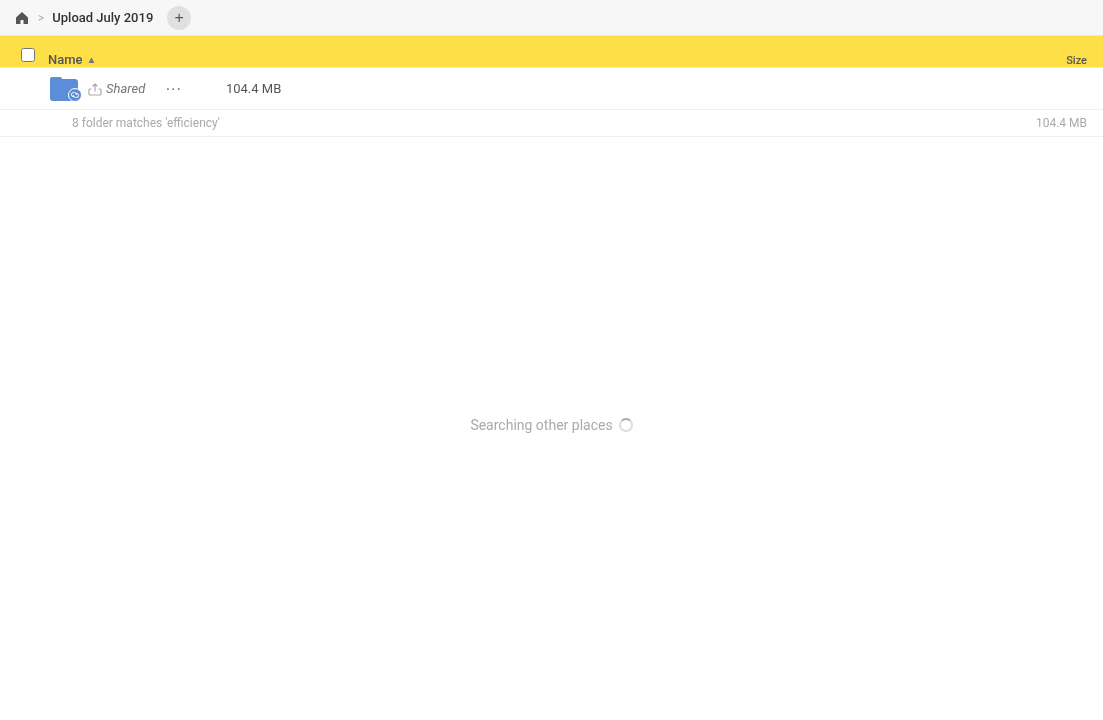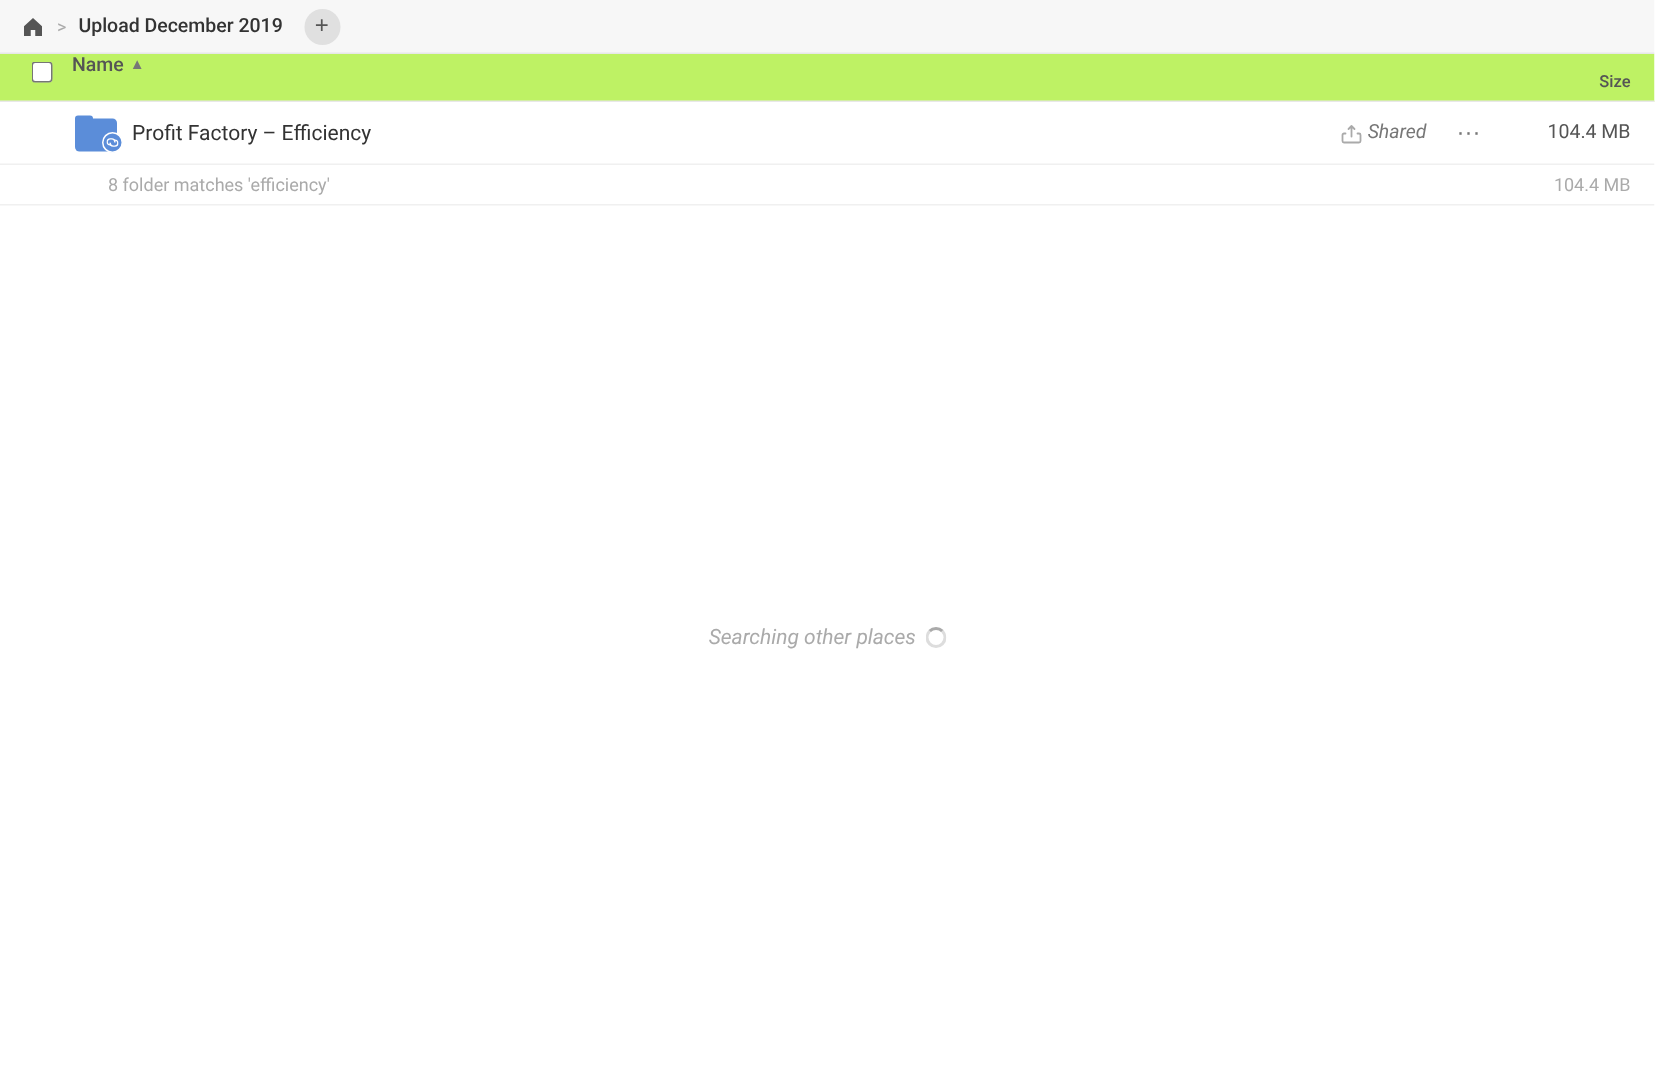--- a/index.html
+++ b/index.html
@@ -64,25 +64,25 @@
       cursor: pointer;
       margin-left: 8px;
       font-size: 16px;
       color: #555;
       line-height: 1;
     }
 
     
     .column-header {
       display: flex;
-      align-items: flex-start;
+      align-items: flex-end;
       height: 32px;
       padding: 0 16px;
       border-bottom: 1px solid #e8e8e8;
-      background: #bef264;
+      background: #fde047;
     }
 
     .col-checkbox {
       width: 24px;
       height: 24px;
       display: flex;
       align-items: center;
       justify-content: center;
       margin-right: 8px;
     }
@@ -265,21 +265,20 @@
       justify-content: center;
       padding-top: 280px;
     }
 
     .searching-text {
       font-size: 14px;
       color: #aaa;
       display: flex;
       align-items: center;
       gap: 6px;
-      font-style: italic;
     }
 
     .spinner {
       width: 14px;
       height: 14px;
       border: 2px solid #ddd;
       border-top: 2px solid #aaa;
       border-radius: 50%;
       animation: spin 1s linear infinite;
       display: inline-block;
@@ -293,21 +292,21 @@
 </head>
 <body>
 
 <div class="header-bar">
   <div class="home-icon-wrap">
     <svg width="16" height="16" viewBox="0 0 16 16" fill="none" xmlns="http://www.w3.org/2000/svg">
       <path d="M8 2L2 7.5V14h4.5v-4h3v4H14V7.5L8 2z" fill="#555"></path>
     </svg>
   </div>
   <span class="breadcrumb-separator">&gt;</span>
-  <span class="breadcrumb-title">Upload December 2019</span>
+  <span class="breadcrumb-title">Upload July 2019</span>
   <button class="new-tab-btn">+</button>
 </div>
 
 <div class="column-header">
   <div class="col-checkbox">
     <input type="checkbox" style="">
   </div>
   <div class="col-name">
     <span>Name</span>
     <span class="sort-icon">▲</span>
@@ -325,21 +324,20 @@
         <div class="folder-tab"></div>
         <div class="folder-body"></div>
         <div class="link-badge">
           <svg viewBox="0 0 10 10" fill="white" xmlns="http://www.w3.org/2000/svg">
             <path d="M3 5.5a2.5 2.5 0 0 0 2.5 2.5H7a2.5 2.5 0 0 0 0-5H6.5" stroke="white" stroke-width="1.2" fill="none" stroke-linecap="round"></path>
             <path d="M7 4.5a2.5 2.5 0 0 0-2.5-2.5H3a2.5 2.5 0 0 0 0 5H3.5" stroke="white" stroke-width="1.2" fill="none" stroke-linecap="round"></path>
           </svg>
         </div>
       </div>
     </div>
-    <span class="file-name">Profit Factory – Efficiency</span>
     <div class="file-shared">
       <svg width="14" height="14" viewBox="0 0 14 14" fill="none" xmlns="http://www.w3.org/2000/svg">
         <path d="M9 4L7 2M7 2L5 4M7 2V9" stroke="#aaa" stroke-width="1.2" stroke-linecap="round" stroke-linejoin="round"></path>
         <path d="M3 7H2a1 1 0 0 0-1 1v4a1 1 0 0 0 1 1h10a1 1 0 0 0 1-1V8a1 1 0 0 0-1-1h-1" stroke="#aaa" stroke-width="1.2" stroke-linecap="round"></path>
       </svg>
       <span>Shared</span>
     </div>
     <button class="file-more-btn">···</button>
     <span class="file-size">104.4 MB</span>
   </div>

